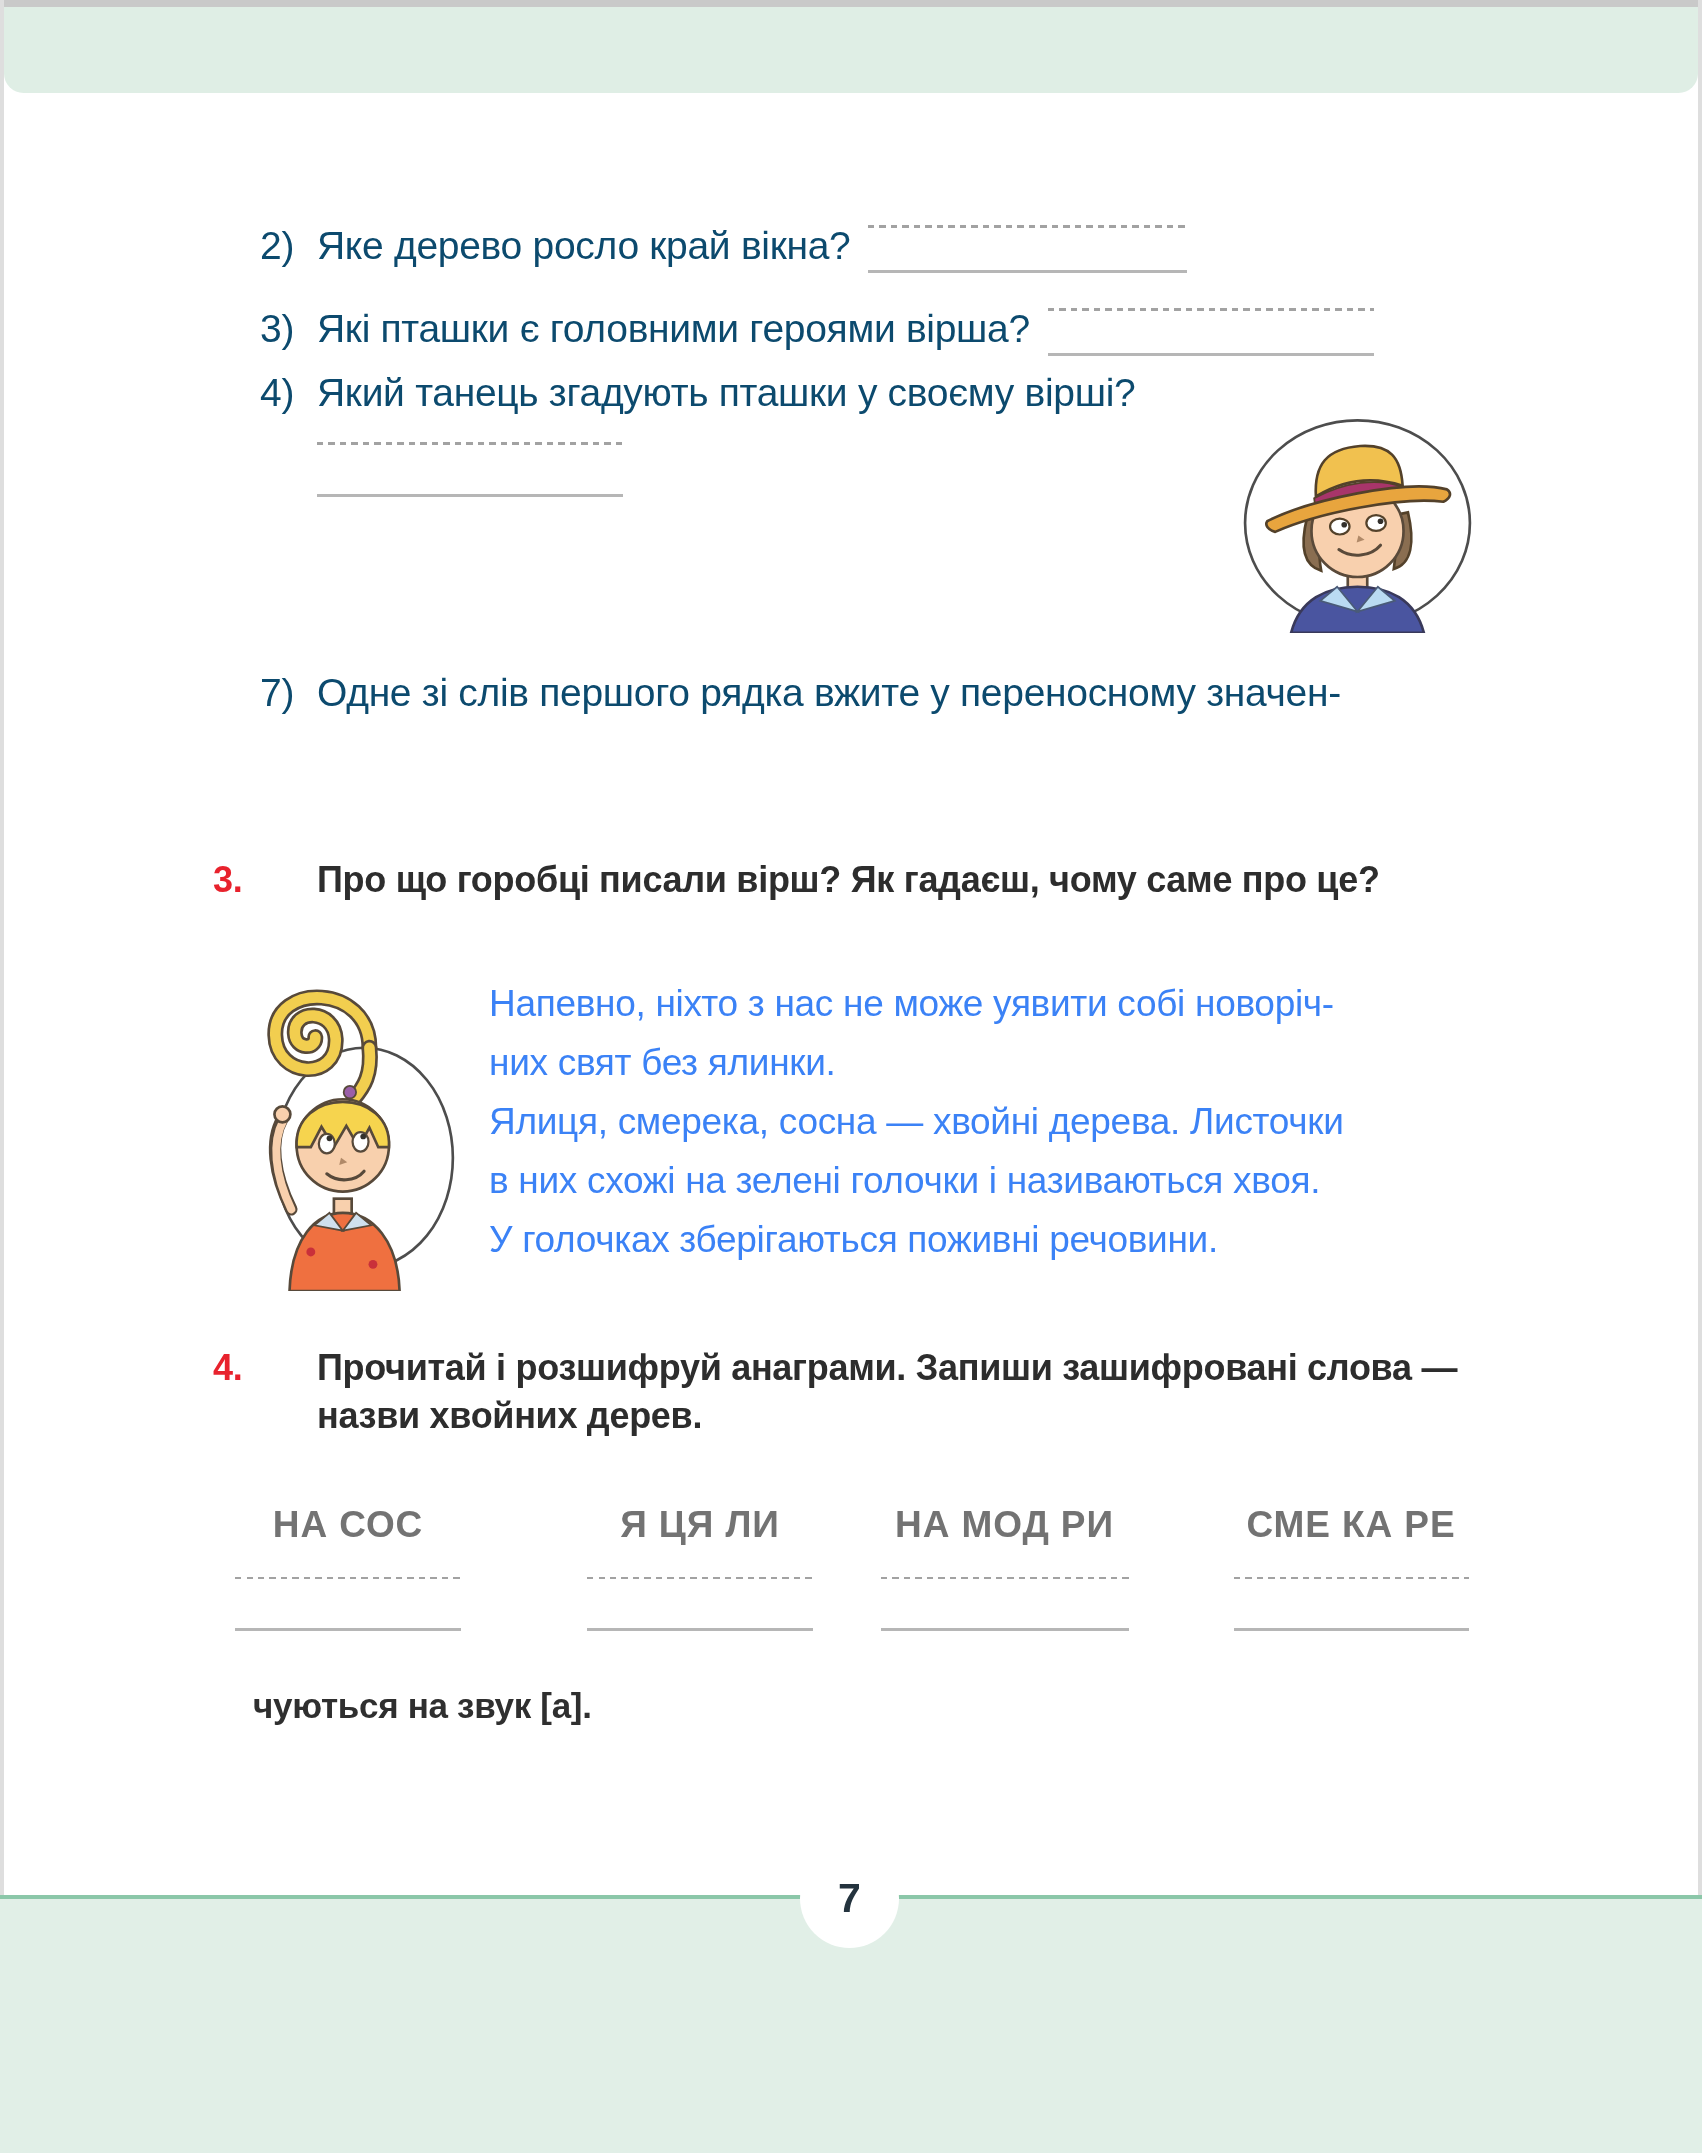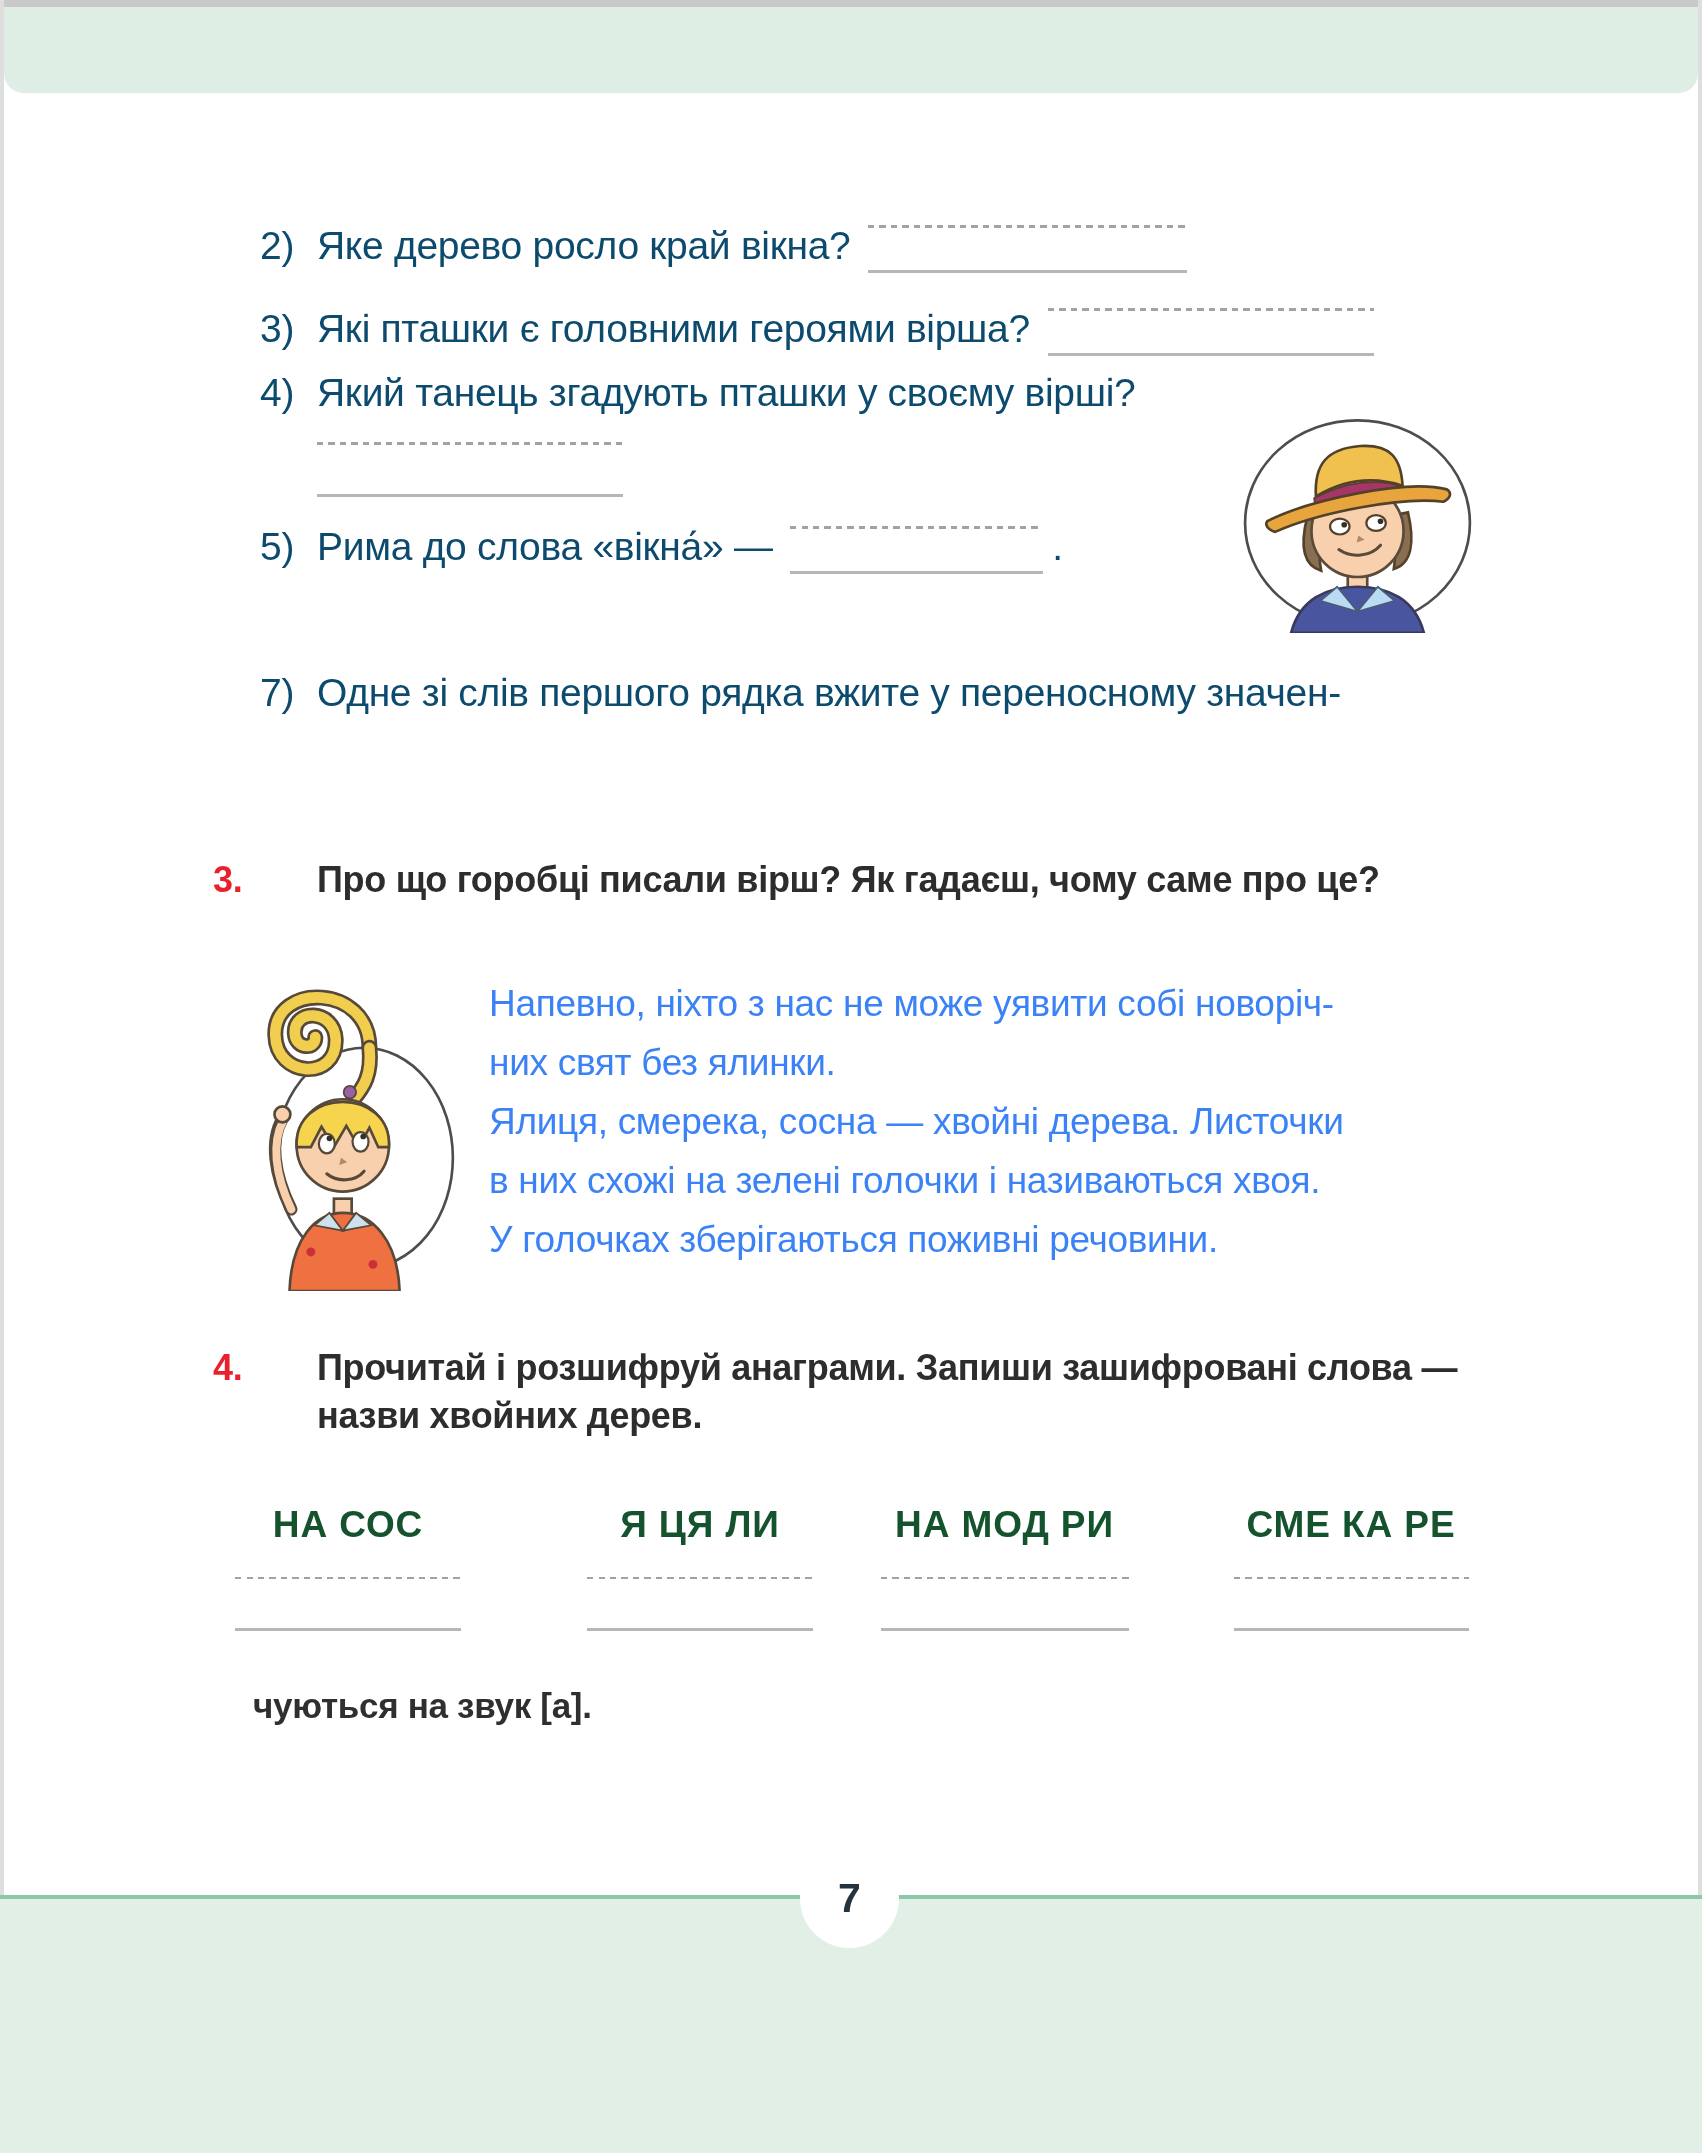--- a/index.html
+++ b/index.html
@@ -37,21 +37,21 @@
   .secrow{position:absolute;left:213px;width:1295px;font-size:36px;line-height:48px;letter-spacing:-0.3px;color:#2d2d2d;font-weight:bold;white-space:nowrap;}
   .secnum{display:inline-block;width:104px;color:#e8222d;}
   .sec-line2{margin-left:104px;}
 
   
   .info-text{position:absolute;width:851px;font-size:37px;line-height:59px;color:#3b82f6;letter-spacing:-0.3px;}
   .iline{white-space:nowrap;}
 
   
   .ana{position:absolute;top:1500px;text-align:center;}
-  .ana-word{font-size:37px;font-weight:bold;letter-spacing:0.9px;color:#14532d;height:50px;line-height:50px;white-space:nowrap;}
+  .ana-word{font-size:37px;font-weight:bold;letter-spacing:0.9px;color:#737373;height:50px;line-height:50px;white-space:nowrap;}
   .ana-dash{height:2.7px;margin:26.6px auto 0 auto;
     background:repeating-linear-gradient(90deg,#a2a2a2 0 6.2px,transparent 6.2px 11.5px);}
   .ana-solid{height:2.7px;margin:49px auto 0 auto;background:#b6b6b6;}
 
   
   .hint{position:absolute;left:253px;top:1681px;width:1259px;font-size:35px;line-height:50px;font-weight:bold;color:#2f2f2f;letter-spacing:-0.3px;}
   .hint-label{color:#e8222d;}
 
   .illu{position:absolute;}
 </style>
@@ -71,23 +71,20 @@
 
   <div class="qrow" style="top:303px">
     <span class="qnum">3)</span><span>Які пташки є головними героями вірша?</span><span class="slot w368"></span>
   </div>
 
   <div class="qrow" style="top:367px">
     <span class="qnum">4)</span><span>Який танець згадують пташки у своєму вірші?</span>
   </div>
   <div class="slot-block"></div>
 
-  <div class="qrow" style="top:521px">
-    <span class="qnum">5)</span><span>Рима до слова «вікна́» —</span><span class="slot w285"></span><span class="suffix">.</span>
-  </div>
 
 
   <div class="qrow" style="top:667px">
     <span class="qnum">7)</span><span>Одне зі слів першого рядка вжите у переносному значен-</span>
   </div>
 
   <svg class="illu" style="left:1238px;top:413px" width="239" height="220" viewBox="0 0 270 248">
     <ellipse cx="135" cy="124" rx="127" ry="116" fill="#ffffff" stroke="#4d4d4d" stroke-width="3"></ellipse>
     <path d="M78 118 C 70 150, 74 172, 94 178 C 90 156, 92 136, 98 120 Z" fill="#8a6e51" stroke="#53412a" stroke-width="3"></path>
     <path d="M192 112 C 200 146, 196 170, 176 176 C 180 154, 178 134, 172 116 Z" fill="#8a6e51" stroke="#53412a" stroke-width="3"></path>

